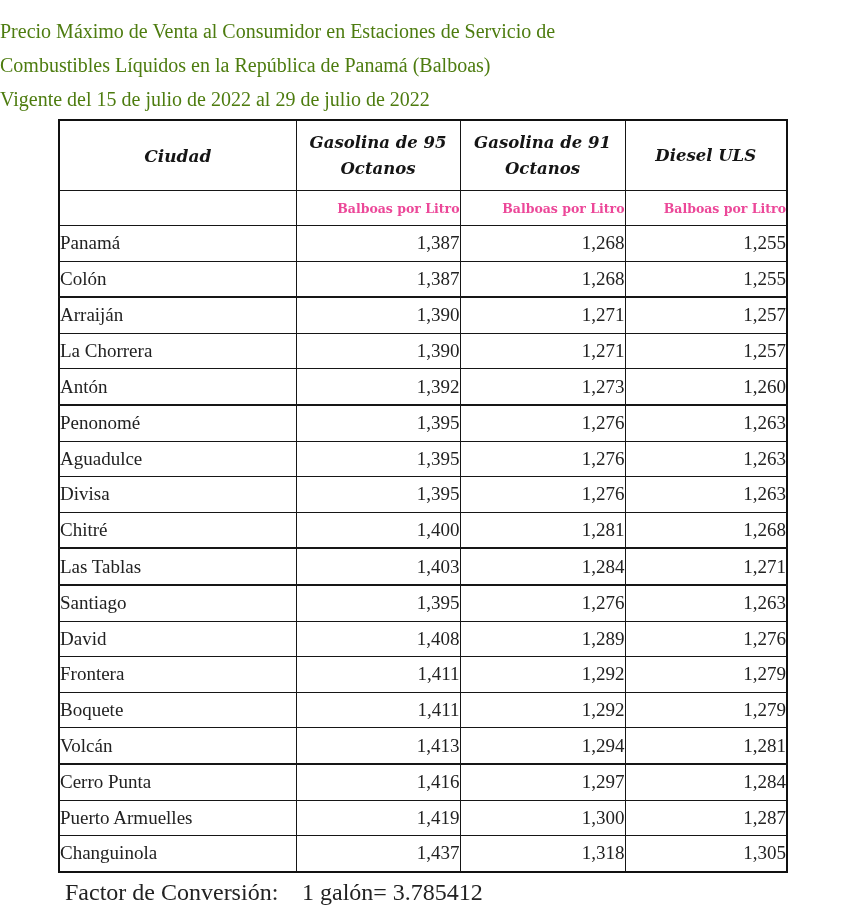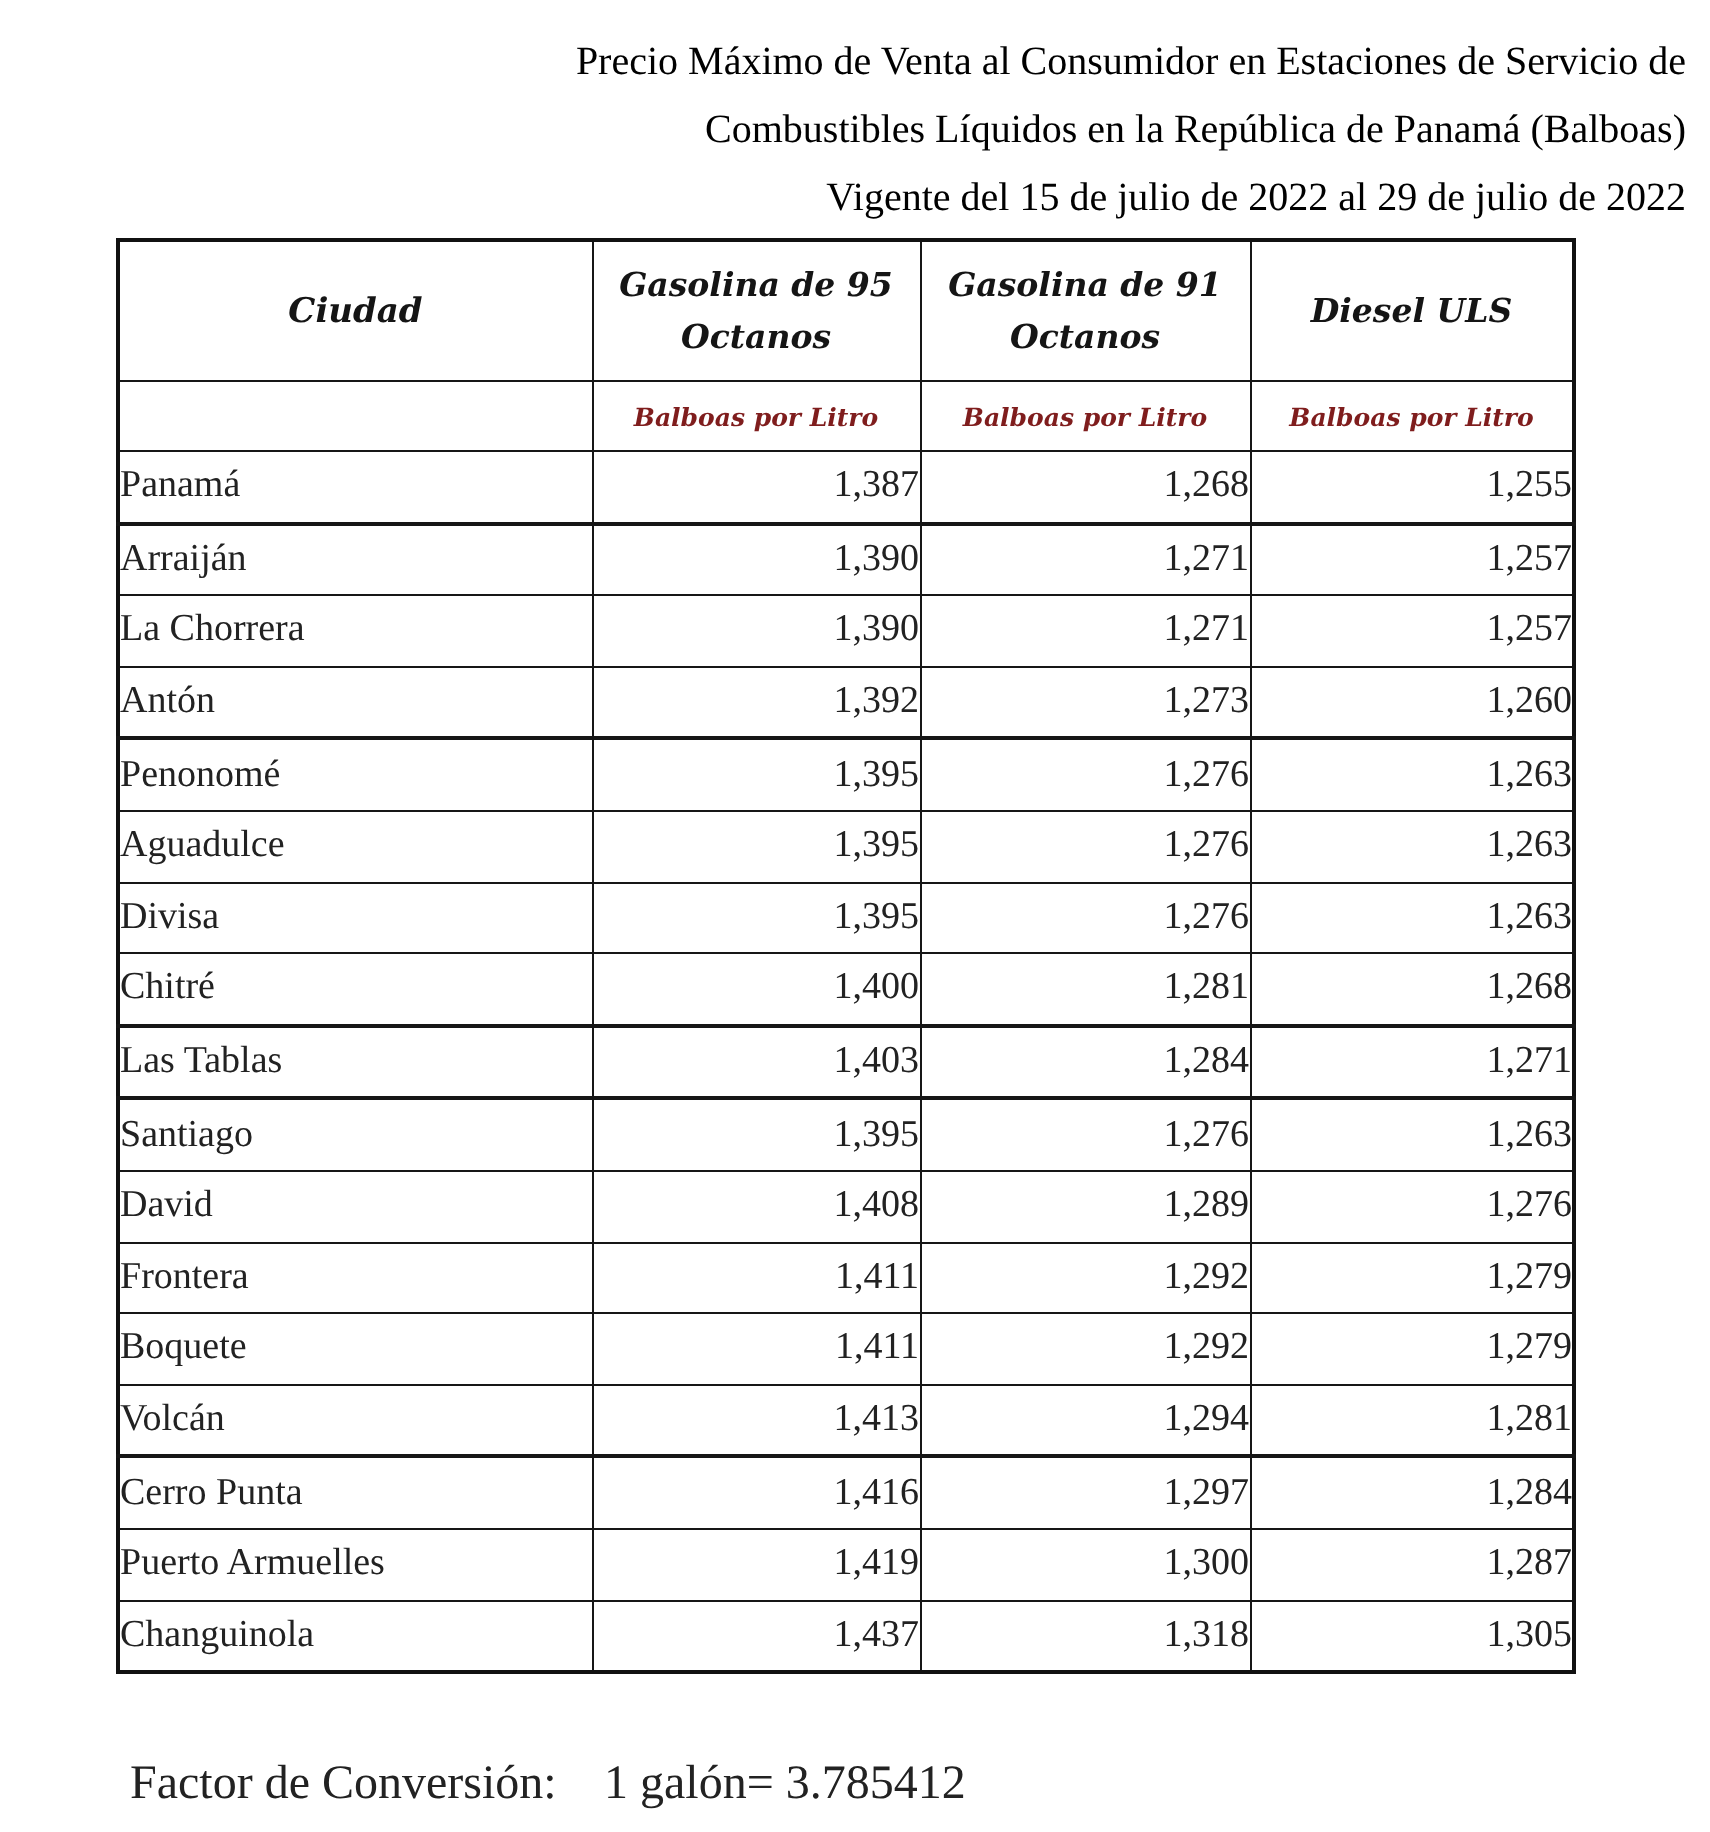--- a/index.html
+++ b/index.html
@@ -13,24 +13,24 @@
       position: relative;
       overflow: hidden;
       font-family: "Liberation Serif", "DejaVu Serif", serif;
       color: #1a1a1a;
     }
     .title-block {
       position: absolute;
       left: 0;
       top: 14px;
       width: 843px;
-      text-align: right;
+      text-align: left;
       font-size: 20px;
       line-height: 34px;
-      color: #000000;
+      color: #4d7c0f;
     }
     .title-line { display: block; white-space: nowrap; }
     table.prices {
       position: absolute;
       left: 58px;
       top: 119px;
       width: 728px;
       border-collapse: collapse;
       border: 2.5px solid #111;
       table-layout: fixed;
@@ -52,26 +52,25 @@
       line-height: 26px;
       text-align: center;
       vertical-align: middle;
       color: #151515;
       border-bottom-width: 2.5px;
     }
     th.head.city { font-size: 17px; }
     th.sub {
       height: 34px;
       font-family: "DejaVu Serif", "Liberation Serif", serif;
-      font-style: italic;
       font-weight: bold;
       font-size: 12.5px;
-      text-align: center;
+      text-align: right;
       vertical-align: middle;
-      color: #7f1d1d;
+      color: #ec4899;
     }
     td {
       height: 34.6px;
       font-size: 19px;
       vertical-align: middle;
       color: #222;
     }
     td.city { text-align: left; padding-left: 9px; }
     td.num { text-align: right; }
     tr.group-break td { border-top-width: 2.6px; }
@@ -129,20 +128,26 @@
       <th class="sub">Balboas por Litro</th>
     </tr>
   </thead>
   <tbody id="price-rows">
       <tr>
         <td class="city">Panamá</td>
         <td class="num">1,387</td>
         <td class="num">1,268</td>
         <td class="num">1,255</td>
       </tr>
+      <tr>
+        <td class="city">Colón</td>
+        <td class="num">1,387</td>
+        <td class="num">1,268</td>
+        <td class="num">1,255</td>
+      </tr>
       <tr class="group-break">
         <td class="city">Arraiján</td>
         <td class="num">1,390</td>
         <td class="num">1,271</td>
         <td class="num">1,257</td>
       </tr>
       <tr>
         <td class="city">La Chorrera</td>
         <td class="num">1,390</td>
         <td class="num">1,271</td>

